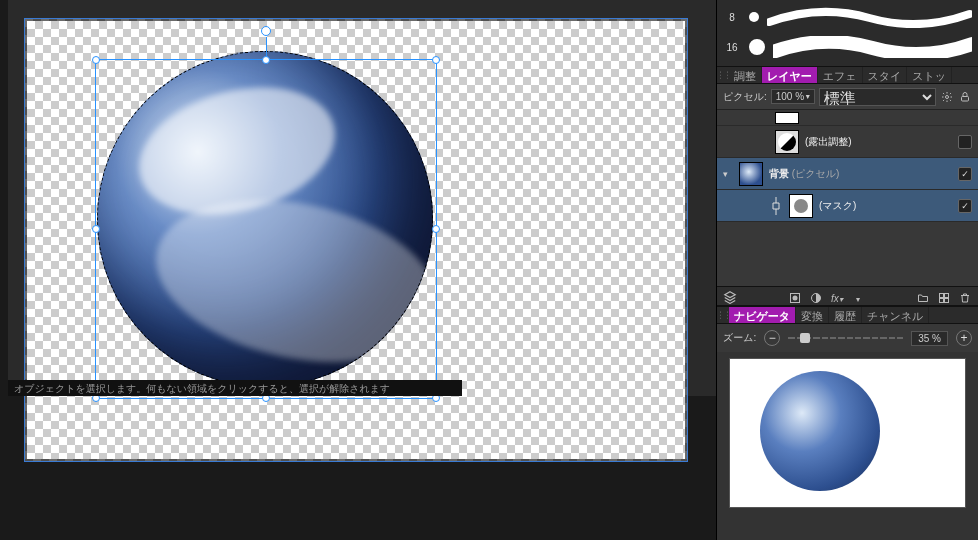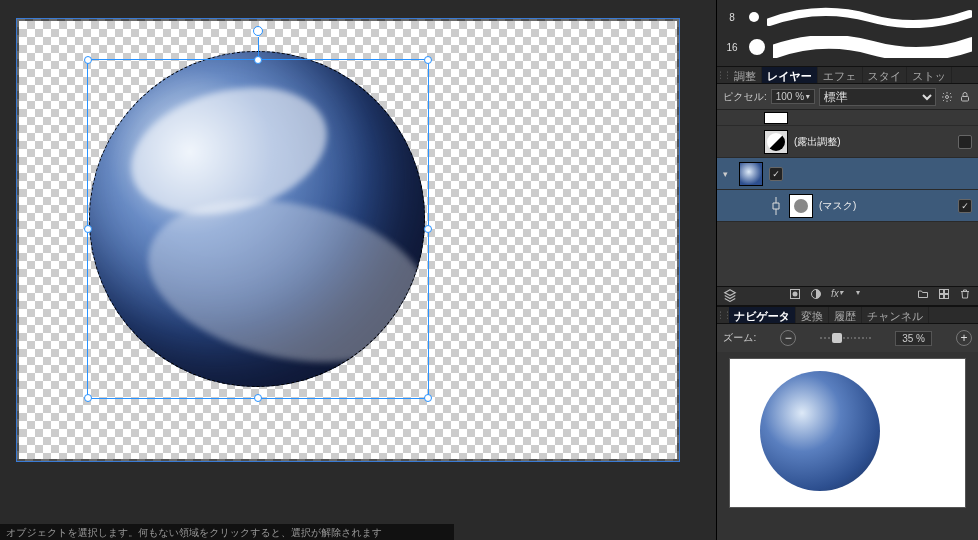--- a/index.html
+++ b/index.html
@@ -5,21 +5,21 @@
   * { box-sizing: border-box; margin: 0; padding: 0; }
   body {
     width: 978px; height: 540px;
     background: #1a1a1a;
     font-family: "Helvetica Neue", Arial, sans-serif;
     font-size: 11px; color: #ccc;
     overflow: hidden;
     position: relative;
   }
   .canvas-area {
-    position: absolute; left: 0; top: 0; width: 716px; height: 540px;
+    position: absolute; left: 8px; top: 0; width: 716px; height: 396px;
     background: #2a2a2a;
   }
   .doc {
     position: absolute; left: 16px; top: 18px; width: 664px; height: 444px;
     border: 1px solid #3a7bd5;
     background-image:
       linear-gradient(45deg,#505050 25%,transparent 25%),
       linear-gradient(-45deg,#505050 25%,transparent 25%),
       linear-gradient(45deg,transparent 75%,#505050 75%),
       linear-gradient(-45deg,transparent 75%,#505050 75%);
@@ -72,47 +72,47 @@
 
   .panels { position:absolute; right:0; top:0; width:262px; height:540px; background:#333; border-left:1px solid #000;}
   .brushes { height:66px; background:#2b2b2b; padding:2px 6px;}
   .brow{display:flex;align-items:center;gap:8px;height:30px}
   .bsize{width:18px;text-align:center;color:#ddd;font-size:10px}
   .bdot{border-radius:50%;background:#fff}
   .bstroke{flex:1;height:22px}
   .bstroke svg{width:100%;height:100%}
   .tabs{display:flex;background:#2b2b2b;border-top:1px solid #111;border-bottom:1px solid #111;height:18px;align-items:stretch}
   .tab{padding:2px 5px;font-size:11px;color:#aaa;cursor:pointer;border-right:1px solid #222}
-  .tab.active{background:#0f172a;color:#fff;font-weight:bold}
+  .tab.active{background:#a21caf;color:#fff;font-weight:bold}
   .drag-handle{width:12px;display:flex;align-items:center;justify-content:center;color:#666;font-size:9px;letter-spacing:-2px}
   .opc{display:flex;align-items:center;gap:4px;padding:4px 6px;background:#3c3c3c;height:26px;border-bottom:1px solid #222}
   .opc label{font-size:10px;color:#ccc}
   .opc .pct{background:#2a2a2a;border:1px solid #555;padding:1px 4px;font-size:10px;min-width:44px;display:flex;justify-content:space-between;align-items:center}
-  .opc select{flex:1;background:#2a2a2a;color:#ddd;border:1px solid #555;font-size:12px;height:18px}
+  .opc select{flex:1;background:#2a2a2a;color:#ddd;border:1px solid #555;font-size:16px;height:18px}
   .opc .ico{width:14px;height:14px;display:flex;align-items:center;justify-content:center;color:#aaa}
   .layerlist{background:#383838;height:176px;overflow:auto}
   .layer{display:flex;align-items:center;height:32px;border-bottom:1px solid #2a2a2a;padding:0 6px;gap:6px}
   .layer.sel{background:#3d5a7a}
-  .indent1{padding-left:31px}.indent2{padding-left:52px}
+  .indent1{padding-left:42px}.indent2{padding-left:52px}
   .disc{width:10px;color:#ccc;font-size:9px}
   .thumb{width:24px;height:24px;background:#ddd;border:1px solid #000;flex-shrink:0;position:relative;overflow:hidden}
   .thumb.adj::after{content:"";position:absolute;inset:0;background:linear-gradient(135deg,#fff 49%,#000 51%);border-radius:50%;margin:2px}
   .thumb.white{background:#fff}
   .thumb.img{background:linear-gradient(#6a8dc7,#2d4f8f)}
   .thumb.earth-t{background:radial-gradient(circle at 40% 40%,#dde9f7,#2d4f8f 70%)}
   .thumb.mask{background:#fff}
   .thumb.mask::after{content:"";position:absolute;left:4px;top:4px;width:14px;height:14px;border-radius:50%;background:#888}
   .masklink{width:14px;height:24px;display:flex;align-items:center;justify-content:center}
   .lname{flex:1;font-size:10px;color:#eee;white-space:nowrap;overflow:hidden;text-overflow:ellipsis}
   .lname .suffix{color:#aaa}
   .chk{width:14px;height:14px;border:1px solid #666;background:#222;border-radius:2px;display:flex;align-items:center;justify-content:center;font-size:9px;color:#ddd}
   .layertoolbar{display:flex;align-items:center;height:20px;background:#2e2e2e;border-top:1px solid #111;border-bottom:1px solid #111;padding:0 4px;gap:3px}
   .layertoolbar .sp{flex:1}
-  .tico{width:18px;height:16px;display:flex;align-items:flex-start;justify-content:center;color:#bbb;font-size:11px}
-  .zoomrow{display:flex;align-items:center;gap:24px;padding:4px 6px;background:#383838;height:28px}
+  .tico{width:18px;height:16px;display:flex;align-items:flex-end;justify-content:center;color:#bbb;font-size:11px}
+  .zoomrow{display:flex;align-items:center;gap:8px;padding:4px 6px;background:#383838;height:28px}
   .zoomrow .lbl{font-size:10px;color:#ccc}
   .zbtn{width:16px;height:16px;border:1px solid #777;border-radius:50%;display:flex;align-items:center;justify-content:center;color:#ddd;font-size:12px;line-height:1}
   .zslider{flex:1;position:relative;height:14px}
   .ztrack{position:absolute;left:0;right:0;top:6px;height:2px;display:flex;gap:2px}
   .ztrack span{flex:1;height:2px;background:#666}
   .zthumb{position:absolute;left:12px;top:2px;width:10px;height:10px;background:#ccc;border-radius:2px}
   .zoomval{background:#2a2a2a;border:1px solid #555;padding:1px 6px;font-size:10px}
   .nav{margin:6px 12px;background:#fff;height:150px;position:relative;border:1px solid #555}
   .nav .navearth{position:absolute;left:30px;top:12px;width:120px;height:120px;border-radius:50%;background:radial-gradient(circle at 35% 35%,#dde9f7,#5a7fbf 35%,#2d4f8f 70%,#1a2f5a 95%)}
   .caret{font-size:8px}
@@ -202,20 +202,21 @@
     </div>
     <div class="layer indent1">
       <span class="disc"></span>
       <span class="thumb adj"></span>
       <span class="lname">(露出調整)</span>
       <span class="chk"></span>
     </div>
     <div class="layer sel">
       <span class="disc">▾</span>
       <span class="thumb earth-t"></span>
+      <span class="lname"><b>背景</b><span class="suffix"> (ピクセル)</span></span>
       <span class="chk">✓</span>
     </div>
     <div class="layer sel indent2">
       <span class="masklink">
         <svg width="10" height="18" viewBox="0 0 10 18">
             <path d="M5 0 V6 M5 12 V18 M2 6 H8 V12 H2 Z" stroke="#ddd" stroke-width="1" fill="none"></path>
           </svg>
       </span>
       <span class="thumb mask"></span>
       <span class="lname">(マスク)</span>

